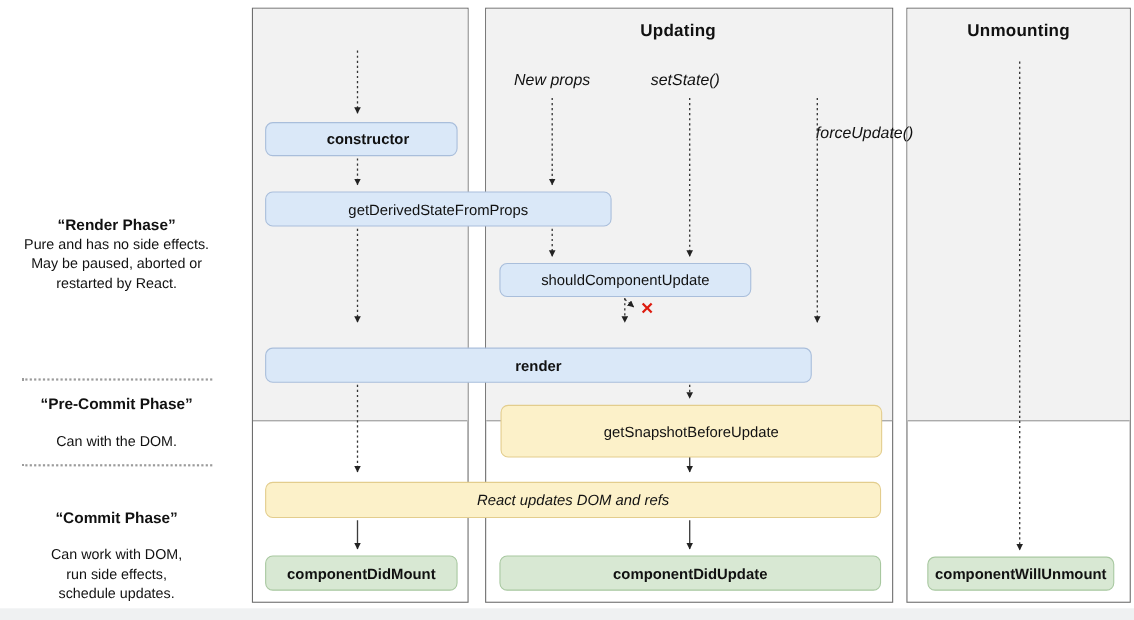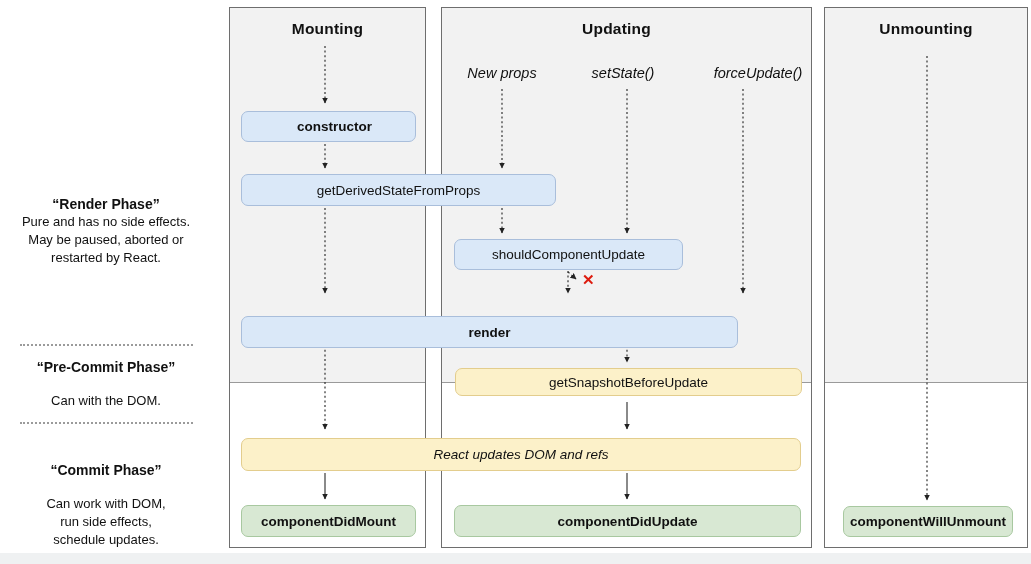--- a/index.html
+++ b/index.html
@@ -76,21 +76,21 @@
     position: absolute;
     top: 65px;
     transform: translateX(-50%);
     font-style: italic;
     font-size: 14.5px;
     z-index: 2;
     white-space: nowrap;
   }
   #trigger-new-props    { left: 502px; }
   #trigger-set-state    { left: 623px; }
-  #trigger-force-update { left: 758px; }
+  #trigger-force-update { left: 786px; margin-top: 48px; }
 
   
   .node {
     position: absolute;
     box-sizing: border-box;
     border-radius: 7px;
     border: 1px solid;
     display: flex;
     align-items: center;
     justify-content: center;
@@ -101,21 +101,21 @@
   .node.blue   { background: var(--blue-fill,  #dae8f8); border-color: var(--blue-border,  #a9bedb); }
   .node.yellow { background: var(--yellow-fill,#fcf1c9); border-color: var(--yellow-border,#e3cd8d); }
   .node.green  { background: var(--green-fill, #d8e8d3); border-color: var(--green-border, #a8c8a0); }
   .node.bold   { font-weight: bold; }
   .node.italic { font-style: italic; }
 
   #node-constructor        { left: 241px; top: 111px; width: 175px; height: 31px; padding-left: 12px; }
   #node-get-derived        { left: 241px; top: 174px; width: 315px; height: 32px; }
   #node-should-update      { left: 454px; top: 239px; width: 229px; height: 31px; }
   #node-render             { left: 241px; top: 316px; width: 497px; height: 32px; }
-  #node-get-snapshot       { left: 455px; top: 368px; width: 347px; height: 28px; }
+  #node-get-snapshot       { left: 455px; top: 368px; width: 347px; height: 48px; }
   #node-react-updates      { left: 241px; top: 438px; width: 560px; height: 33px; }
   #node-did-mount          { left: 241px; top: 505px; width: 175px; height: 32px; }
   #node-did-update         { left: 454px; top: 505px; width: 347px; height: 32px; }
   #node-will-unmount       { left: 843px; top: 506px; width: 170px; height: 31px; }
 
   
   svg.arrows {
     position: absolute; left: 0; top: 0;
     z-index: 2;
     pointer-events: none;
@@ -162,21 +162,20 @@
   <div class="phase-title" id="phase-precommit-title">“Pre-Commit Phase”</div>
   <div class="phase-desc" id="phase-precommit-desc">Can with the DOM.</div>
   <div class="dotted-sep" id="sep-2"></div>
   <div class="phase-title" id="phase-commit-title">“Commit Phase”</div>
   <div class="phase-desc" id="phase-commit-desc">Can work with DOM,
 run side effects,
 schedule updates.</div>
 
   <div class="column" id="col-mounting">
     <div class="column-gray"></div>
-    <div class="column-header">Mounting</div>
   </div>
   <div class="column" id="col-updating">
     <div class="column-gray"></div>
     <div class="column-header">Updating</div>
   </div>
   <div class="column" id="col-unmounting">
     <div class="column-gray"></div>
     <div class="column-header">Unmounting</div>
   </div>
 

